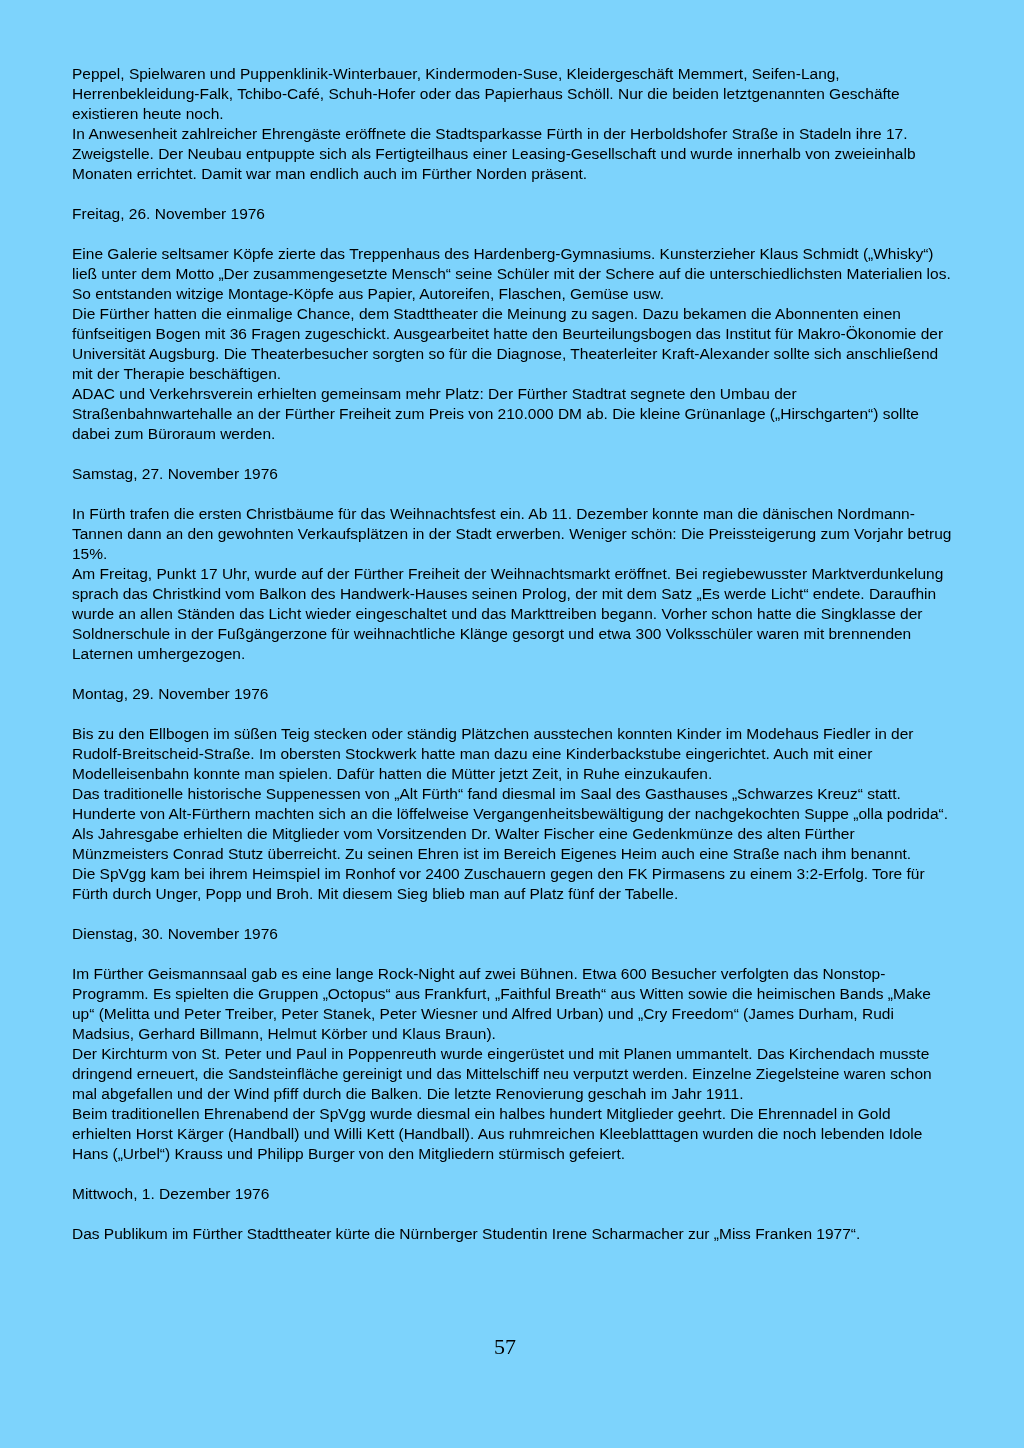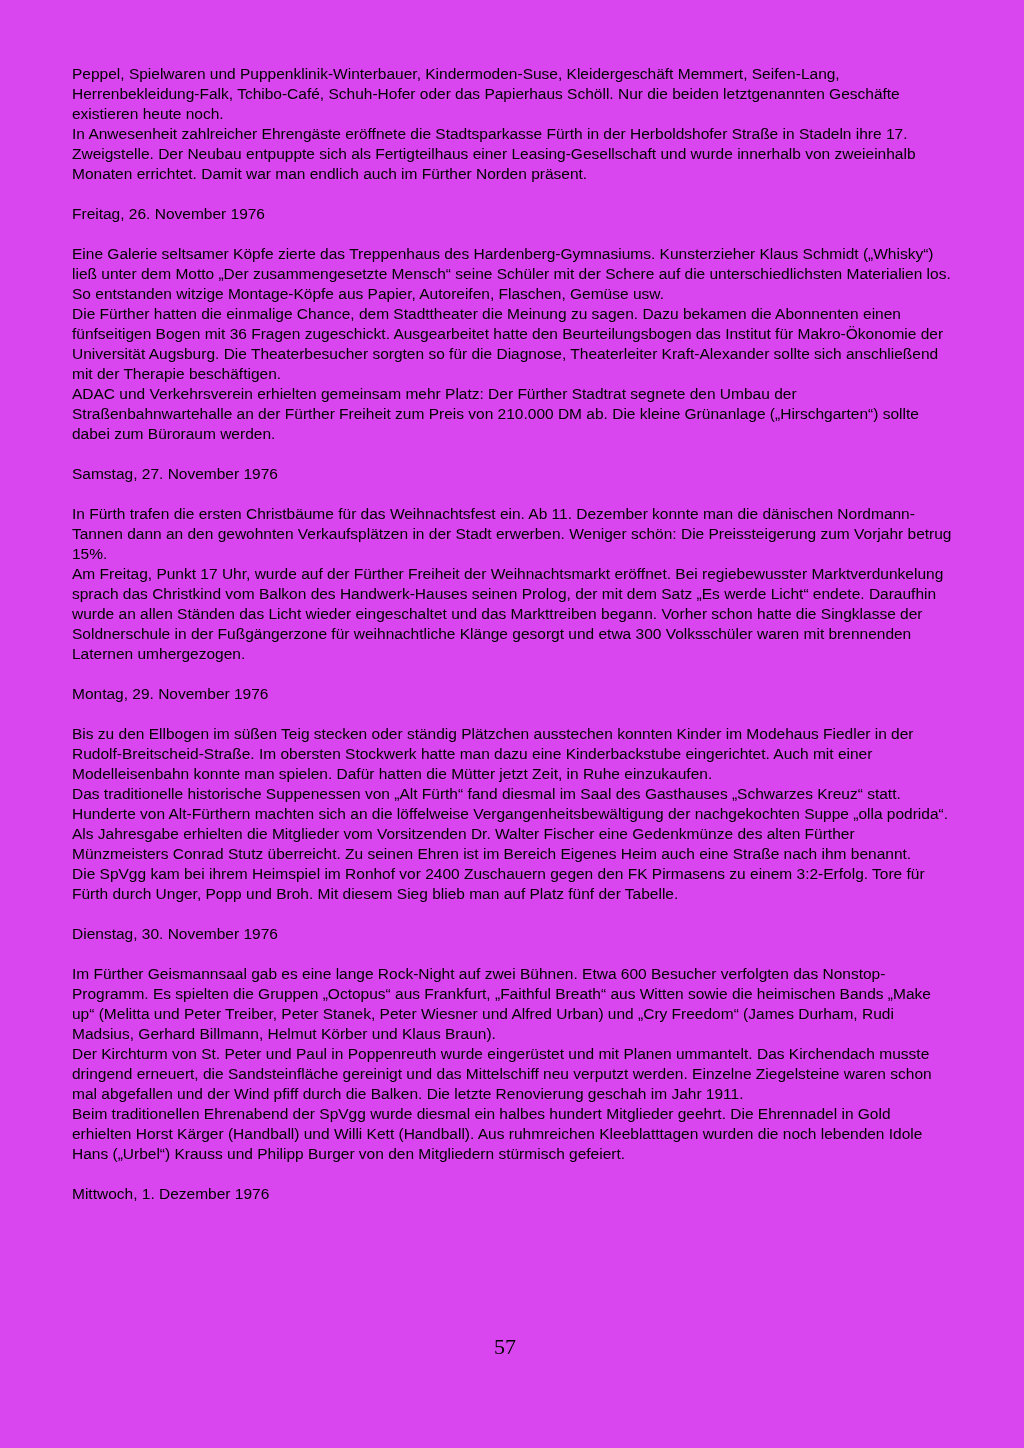--- a/index.html
+++ b/index.html
@@ -12,21 +12,21 @@
     height: 1448px;
     position: relative;
     font-family: "Liberation Sans", sans-serif;
     color: #000000;
     overflow: hidden;
   }
   .page {
     position: absolute;
     left: 0; top: 0;
     width: 1024px; height: 1448px;
-    background: #d946ef;
+    background: #7dd3fc;
   }
   .doc {
     position: absolute;
     left: 72px;
     top: 63px;
     width: 881px;
     font-size: 15.5px;
     line-height: 20px;
     padding-top: 1px; 
     text-align: left;
@@ -68,15 +68,16 @@
       <p class="para">Am Freitag, Punkt 17 Uhr, wurde auf der Fürther Freiheit der Weihnachtsmarkt eröffnet. Bei regiebewusster Marktverdunkelung sprach das Christkind vom Balkon des Handwerk-Hauses seinen Prolog, der mit dem Satz „Es werde Licht“ endete. Daraufhin wurde an allen Ständen das Licht wieder eingeschaltet und das Markttreiben begann. Vorher schon hatte die Singklasse der Soldnerschule in der Fußgängerzone für weihnachtliche Klänge gesorgt und etwa 300 Volksschüler waren mit brennenden Laternen umhergezogen.</p>
       <h2 class="head">Montag, 29. November 1976</h2>
       <p class="para">Bis zu den Ellbogen im süßen Teig stecken oder ständig Plätzchen ausstechen konnten Kinder im Modehaus Fiedler in der Rudolf-Breitscheid-Straße. Im obersten Stockwerk hatte man dazu eine Kinderbackstube eingerichtet. Auch mit einer Modelleisenbahn konnte man spielen. Dafür hatten die Mütter jetzt Zeit, in Ruhe einzukaufen.</p>
       <p class="para">Das traditionelle historische Suppenessen von „Alt Fürth“ fand diesmal im Saal des Gasthauses „Schwarzes Kreuz“ statt. Hunderte von Alt-Fürthern machten sich an die löffelweise Vergangenheitsbewältigung der nachgekochten Suppe „olla podrida“. Als Jahresgabe erhielten die Mitglieder vom Vorsitzenden Dr. Walter Fischer eine Gedenkmünze des alten Fürther Münzmeisters Conrad Stutz überreicht. Zu seinen Ehren ist im Bereich Eigenes Heim auch eine Straße nach ihm benannt.</p>
       <p class="para">Die SpVgg kam bei ihrem Heimspiel im Ronhof vor 2400 Zuschauern gegen den FK Pirmasens zu einem 3:2-Erfolg. Tore für Fürth durch Unger, Popp und Broh. Mit diesem Sieg blieb man auf Platz fünf der Tabelle.</p>
       <h2 class="head">Dienstag, 30. November 1976</h2>
       <p class="para">Im Fürther Geismannsaal gab es eine lange Rock-Night auf zwei Bühnen. Etwa 600 Besucher verfolgten das Nonstop-Programm. Es spielten die Gruppen „Octopus“ aus Frankfurt, „Faithful Breath“ aus Witten sowie die heimischen Bands „Make up“ (Melitta und Peter Treiber, Peter Stanek, Peter Wiesner und Alfred Urban) und „Cry Freedom“ (James Durham, Rudi Madsius, Gerhard Billmann, Helmut Körber und Klaus Braun).</p>
       <p class="para">Der Kirchturm von St. Peter und Paul in Poppenreuth wurde eingerüstet und mit Planen ummantelt. Das Kirchendach musste dringend erneuert, die Sandsteinfläche gereinigt und das Mittelschiff neu verputzt werden. Einzelne Ziegelsteine waren schon mal abgefallen und der Wind pfiff durch die Balken. Die letzte Renovierung geschah im Jahr 1911.</p>
       <p class="para">Beim traditionellen Ehrenabend der SpVgg wurde diesmal ein halbes hundert Mitglieder geehrt. Die Ehrennadel in Gold erhielten Horst Kärger (Handball) und Willi Kett (Handball). Aus ruhmreichen Kleeblatttagen wurden die noch lebenden Idole Hans („Urbel“) Krauss und Philipp Burger von den Mitgliedern stürmisch gefeiert.</p>
       <h2 class="head">Mittwoch, 1. Dezember 1976</h2>
+      <p class="para">Das Publikum im Fürther Stadttheater kürte die Nürnberger Studentin Irene Scharmacher zur „Miss Franken 1977“.</p>
     </div>
   <div class="page-number">57</div>
 </div>
 
 </body></html>

